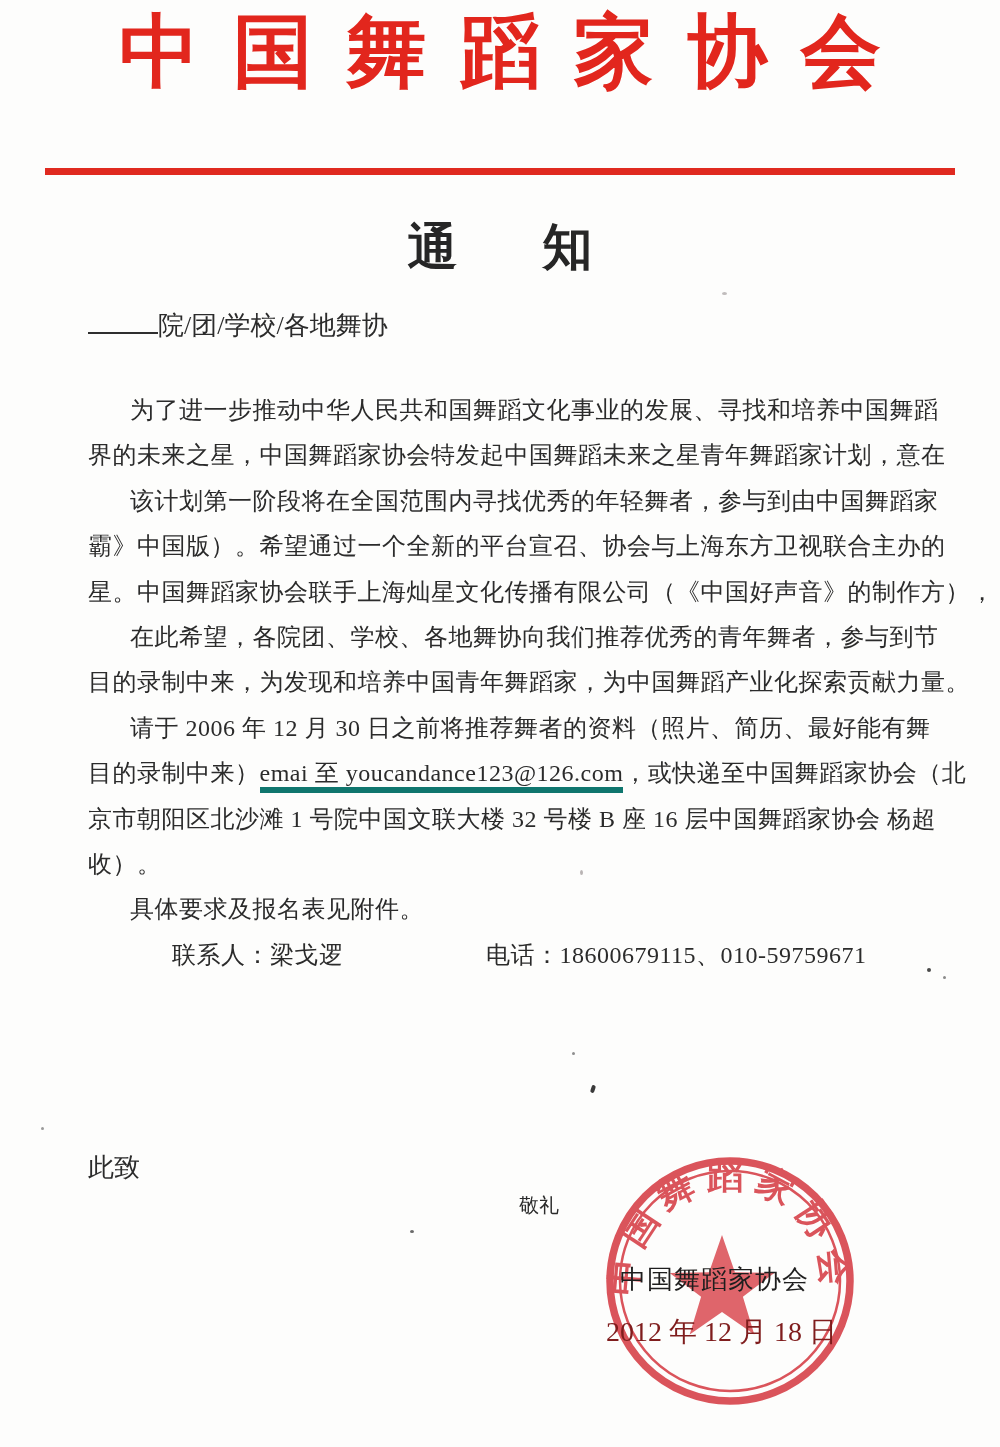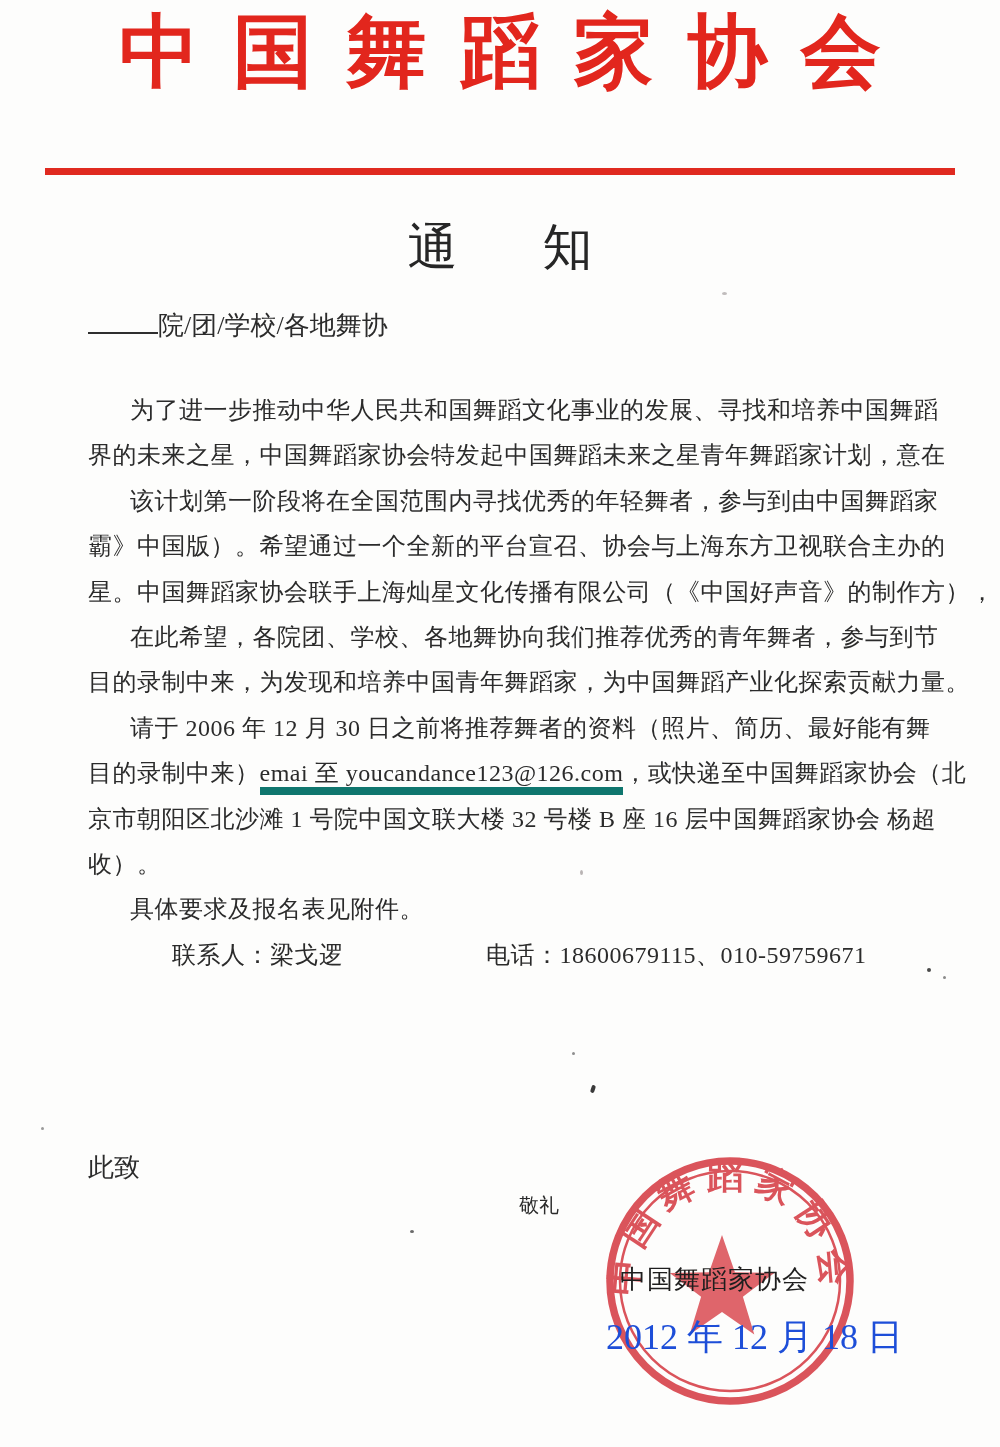--- a/index.html
+++ b/index.html
@@ -26,21 +26,21 @@
   .letterhead-rule {
     position: absolute; left: 45px; top: 168px;
     width: 910px; height: 7px;
     background: #e02a20;
   }
 
   
   .notice-title {
     position: absolute; left: 0; top: 214px; width: 1000px;
     text-align: center;
-    font-size: 50px; font-weight: 400;
+    font-size: 50px; font-weight: 700;
     letter-spacing: 1.7em; text-indent: 1.7em;
     color: #262626;
     white-space: nowrap;
   }
 
   
   .salutation {
     position: absolute; left: 88px; top: 308px;
     font-size: 26px; line-height: 36px;
     white-space: nowrap;
@@ -54,21 +54,21 @@
 
   
   .body-text {
     position: absolute; left: 88px; top: 388px; width: 830px;
     font-size: 24px; line-height: 45.4px;
     letter-spacing: 0.5px;
   }
   .line { white-space: nowrap; }
   .line.indent { text-indent: 42px; }
   .email-underline {
-    border-bottom: 8px solid #0f766e;
+    border-bottom: 6px solid #0f766e;
     padding-bottom: 1px;
     font-family: Liberation Serif, serif;
   }
   .contact-person { display: inline-block; width: 356px; }
 
   
   .zhici { position: absolute; left: 88px; top: 1150px; font-size: 26px; }
   .jingli { position: absolute; left: 519px; top: 1192px; font-size: 20px; }
 
   
@@ -77,21 +77,21 @@
     width: 272px; height: 272px;
     opacity: 0.92;
   }
   .sig-org {
     position: absolute; left: 620px; top: 1262px;
     font-size: 26px; color: #1e1e1e; letter-spacing: 1px;
     z-index: 3; white-space: nowrap;
   }
   .sig-date {
     position: absolute; left: 606px; top: 1313px;
-    font-size: 36px; color: #1d4ed8;
+    font-size: 28px; color: #7f1d1d;
     z-index: 3; white-space: nowrap;
   }
 
   
   .speck { position: absolute; border-radius: 50%; }
   .s1 { left: 722px; top: 292px; width: 5px; height: 3px; background: #c0bcbc; }
   .s2 { left: 927px; top: 968px; width: 4px; height: 4px; background: #4a4a4a; }
   .s3 { left: 943px; top: 976px; width: 3px; height: 3px; background: #8a8a8a; }
   .s4 { left: 591px; top: 1085px; width: 4px; height: 8px; background: #3a3a3a; border-radius: 2px; transform: rotate(18deg); }
   .s5 { left: 410px; top: 1230px; width: 4px; height: 3px; background: #6a6a6a; }

